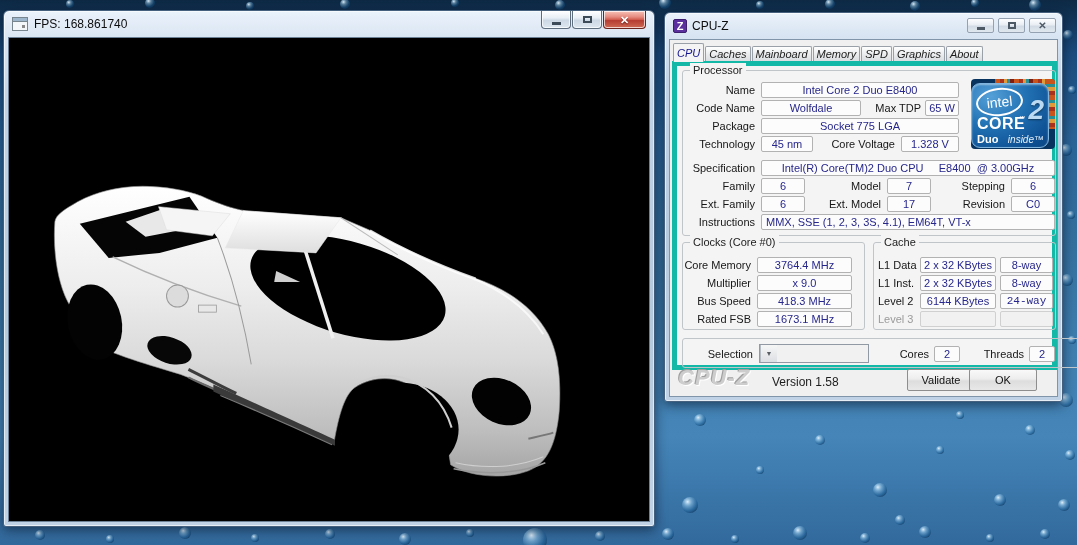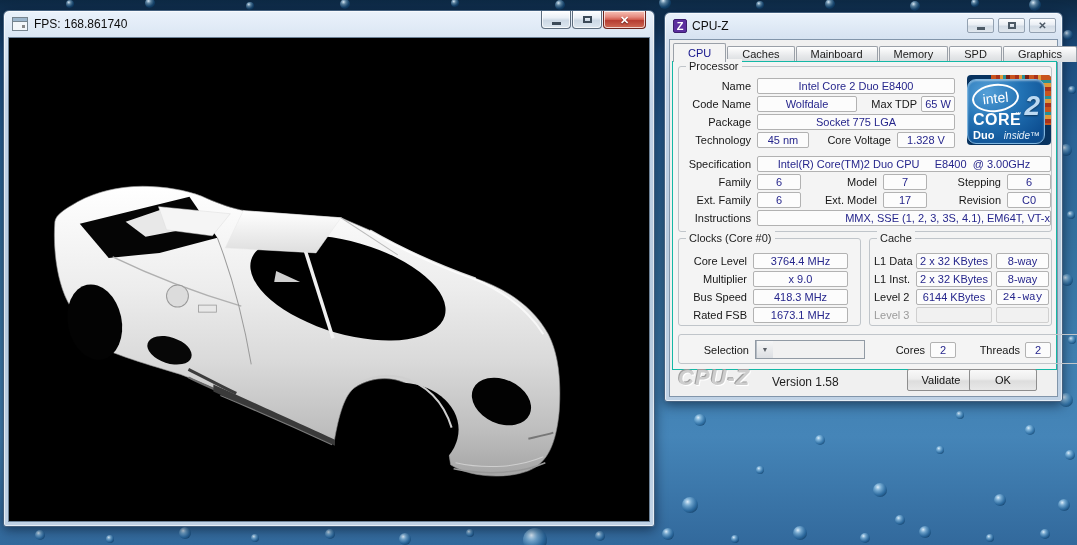--- a/index.html
+++ b/index.html
@@ -49,38 +49,38 @@
     background: linear-gradient(180deg,#fdfdfe 0%,#e9eef4 45%,#d2dbe5 55%,#e0e7ee 100%);
     display:flex; align-items:center; justify-content:center; }
   .cglyph-min { width:8px; height:3px; background:#4d5a66; margin-top:5px; }
   .cglyph-max { width:8px; height:7px; border:2px solid #4d5a66; }
   .cglyph-x { color:#4d5a66; font-size:10px; font-weight:bold; line-height:12px; }
 
   .cpuz-client { position:absolute; left:4px; right:4px; top:26px; bottom:4px;
     background:#f0f0f0; border:1px solid #8195aa; }
 
   .tabstrip { position:absolute; left:3px; top:3px; height:19px; display:flex; align-items:flex-end; }
-  .tab { height:16px; padding:0 14px; margin-right:1px; font-size:11px; line-height:15px; color:#1c1c1c;
+  .tab { height:16px; padding:0 3px; margin-right:1px; font-size:11px; line-height:15px; color:#1c1c1c;
     border:1px solid #9aa0a8; border-bottom:none; border-radius:2px 2px 0 0;
-    background: linear-gradient(180deg,#ffffff,#e6e8ea 60%,#d9dcdf); }
+    background: linear-gradient(180deg,#ffffff,#e6e8ea 60%,#d9dcdf); font-style: italic; }
   .tab.active { height:19px; background:#f4f4f4; color:#14148c; line-height:18px; position:relative; z-index:2; }
 
   .tabpage { position:absolute; left:2px; top:21px; width:385px; height:309px;
-    background:#f4f4f4; border:1px solid #14b8a6; }
+    background:#f4f4f4; border:5px solid #14b8a6; }
 
   .grp { position:absolute; border:1px solid #c0c5ca; border-radius:3px; }
   .grp > .gt { position:absolute; top:-8px; left:7px; background:#f4f4f4; padding:0 3px;
     font-size:11px; color:#1c1c1c; line-height:14px; }
 
   .lb { position:absolute; font-size:11px; color:#161616; height:16px; line-height:16px; text-align:right; white-space:nowrap; }
   .lb.left { text-align:left; }
   .lb.dis { color:#9b9b9b; }
   .fb { position:absolute; height:16px; background:#fcfcfc; border:1px solid #b2b2b2; border-radius:2px;
     color:#26268c; font-size:11px; line-height:14px; text-align:center; white-space:pre; overflow:hidden; }
-  .fb.leftal { text-align:right; padding-left:4px; }
+  .fb.leftal { text-align:left; padding-left:4px; }
   .fb.empty { background:#f1f1f1; border-color:#d0d0d0; }
 
   
   .intel-logo { position:absolute; left:288px; top:8px; width:84px; height:70px; background:#08335f; border-radius:4px; overflow:hidden; }
   .die-top { position:absolute; top:0; right:0; width:72%; height:10px;
     background:repeating-linear-gradient(90deg,#c9541c 0 5px,#a8321c 5px 9px,#e09a3a 9px 12px,#2a8f94 12px 15px,#7a1f14 15px 19px); }
   .die-right { position:absolute; top:0; right:0; width:10px; height:72%;
     background:repeating-linear-gradient(180deg,#c9541c 0 5px,#2a8f94 5px 8px,#e09a3a 8px 12px,#a8321c 12px 16px); }
   .badge { position:absolute; left:0; top:4px; right:6px; bottom:1px; border-radius:9px;
     background: radial-gradient(130% 130% at 25% 20%, #55a0d8 0%, #2272b4 35%, #0d4f92 70%, #093e78 100%);
@@ -338,21 +338,21 @@
               <div class="coretxt">CORE</div>
               <div class="coretm">™</div>
               <div class="duo">Duo</div>
               <div class="inside">inside™</div>
             </div>
           </div>
         </div>
 
         <div class="grp" style="left:5px; top:176px; width:183px; height:88px;">
           <span class="gt">Clocks (Core #0)</span>
-          <span class="lb" style="left:0; top:14px; width:68px;">Core Level</span>
+          <span class="lb" style="left:0; top:14px; width:68px;">Core Memory</span>
           <span class="fb" style="left:74px; top:14px; width:95px;">3764.4 MHz</span>
           <span class="lb" style="left:0; top:32px; width:68px;">Multiplier</span>
           <span class="fb" style="left:74px; top:32px; width:95px;">x 9.0</span>
           <span class="lb" style="left:0; top:50px; width:68px;">Bus Speed</span>
           <span class="fb" style="left:74px; top:50px; width:95px;">418.3 MHz</span>
           <span class="lb" style="left:0; top:68px; width:68px;">Rated FSB</span>
           <span class="fb" style="left:74px; top:68px; width:95px;">1673.1 MHz</span>
         </div>
 
         <div class="grp" style="left:196px; top:176px; width:183px; height:88px;">

